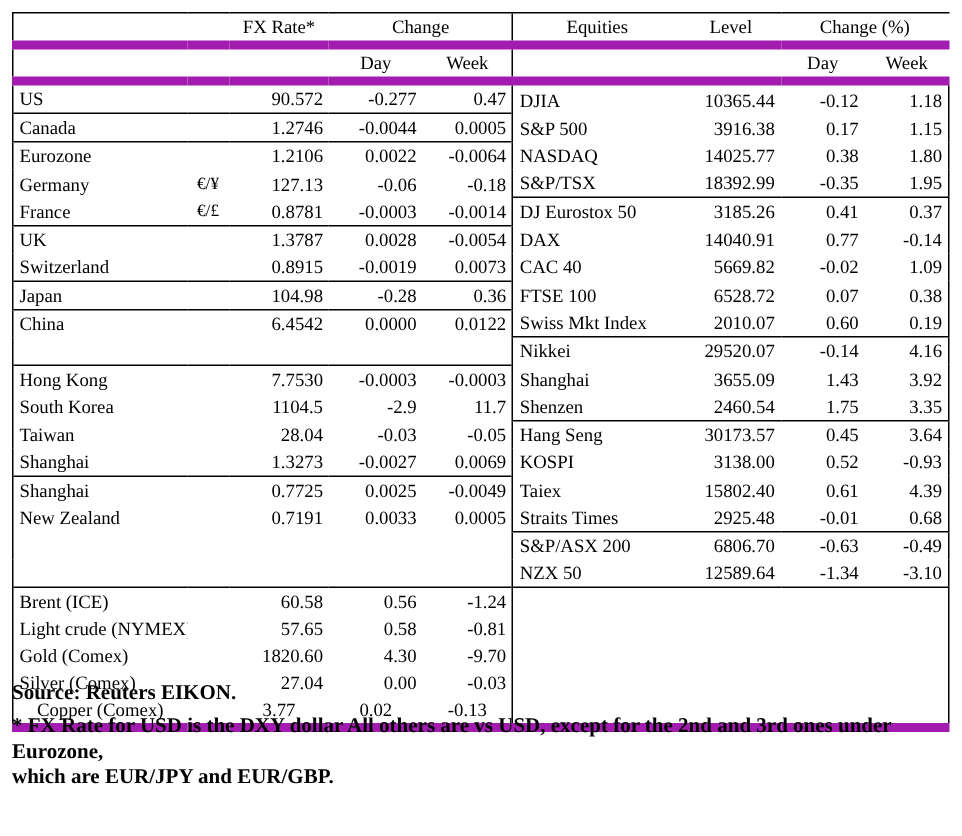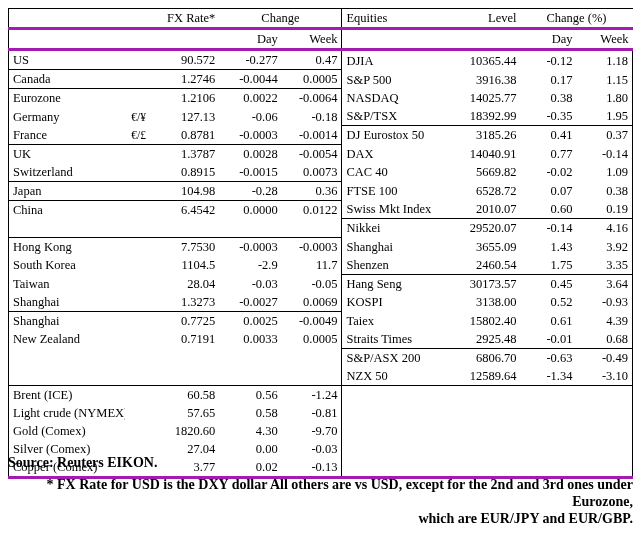--- a/index.html
+++ b/index.html
@@ -47,39 +47,39 @@
   col.c-eday   { width: 52px; }
   col.c-eweek  { width: 52px; }
 
   .num { text-align: right; }
   .ctr { text-align: center; }
   .lft { text-align: left; margin-top: 40px; }
   .sym { text-align: center; font-size: 11.5px; }
 
   
   .bt { border-top: 1px solid #000; }
-  .bb { border-bottom: 3px solid #a21caf; }
+  .bb { border-bottom: 6px solid #a21caf; text-align: center; }
   .bl { border-left: 1px solid #000; }
   .br { border-right: 1px solid #000; }
 
   .hdr { font-weight: bold; }
   .hdr-row td { height: 19px; line-height: 19px; }
 
   .indent { padding-left: 14px; }
 
   .footer {
     position: absolute;
     left: 8px;
     right: 8px;
     font-size: 14px;
     font-family: "Liberation Serif", serif;
   }
   .footer div { font-weight: bold; }
   .src { top: 447px; }
-  .note { top: 468px; font-weight: bold; line-height: 17px; text-align: right; }
+  .note { top: 468px; font-weight: bold; line-height: 17px; }
 </style>
 </head>
 <body>
 
 <div id="sheet">
 
   <table class="grid">
     <colgroup>
       <col class="c-name">
         <col class="c-sym">
@@ -175,21 +175,21 @@
           <td class="num bt">-0.0054</td>
           <td class="bl lft">DAX</td>
           <td class="num">14040.91</td>
           <td class="num">0.77</td>
           <td class="num br">-0.14</td>
         </tr>
         <tr>
           <td class="bl lft">Switzerland</td>
           <td class="sym"></td>
           <td class="num">0.8915</td>
-          <td class="num">-0.0015</td>
+          <td class="num">-0.0019</td>
           <td class="num">0.0073</td>
           <td class="bl lft">CAC 40</td>
           <td class="num">5669.82</td>
           <td class="num">-0.02</td>
           <td class="num br">1.09</td>
         </tr>
         <tr>
           <td class="bl lft bt">Japan</td>
           <td class="sym bt"></td>
           <td class="num bt">104.98</td>

